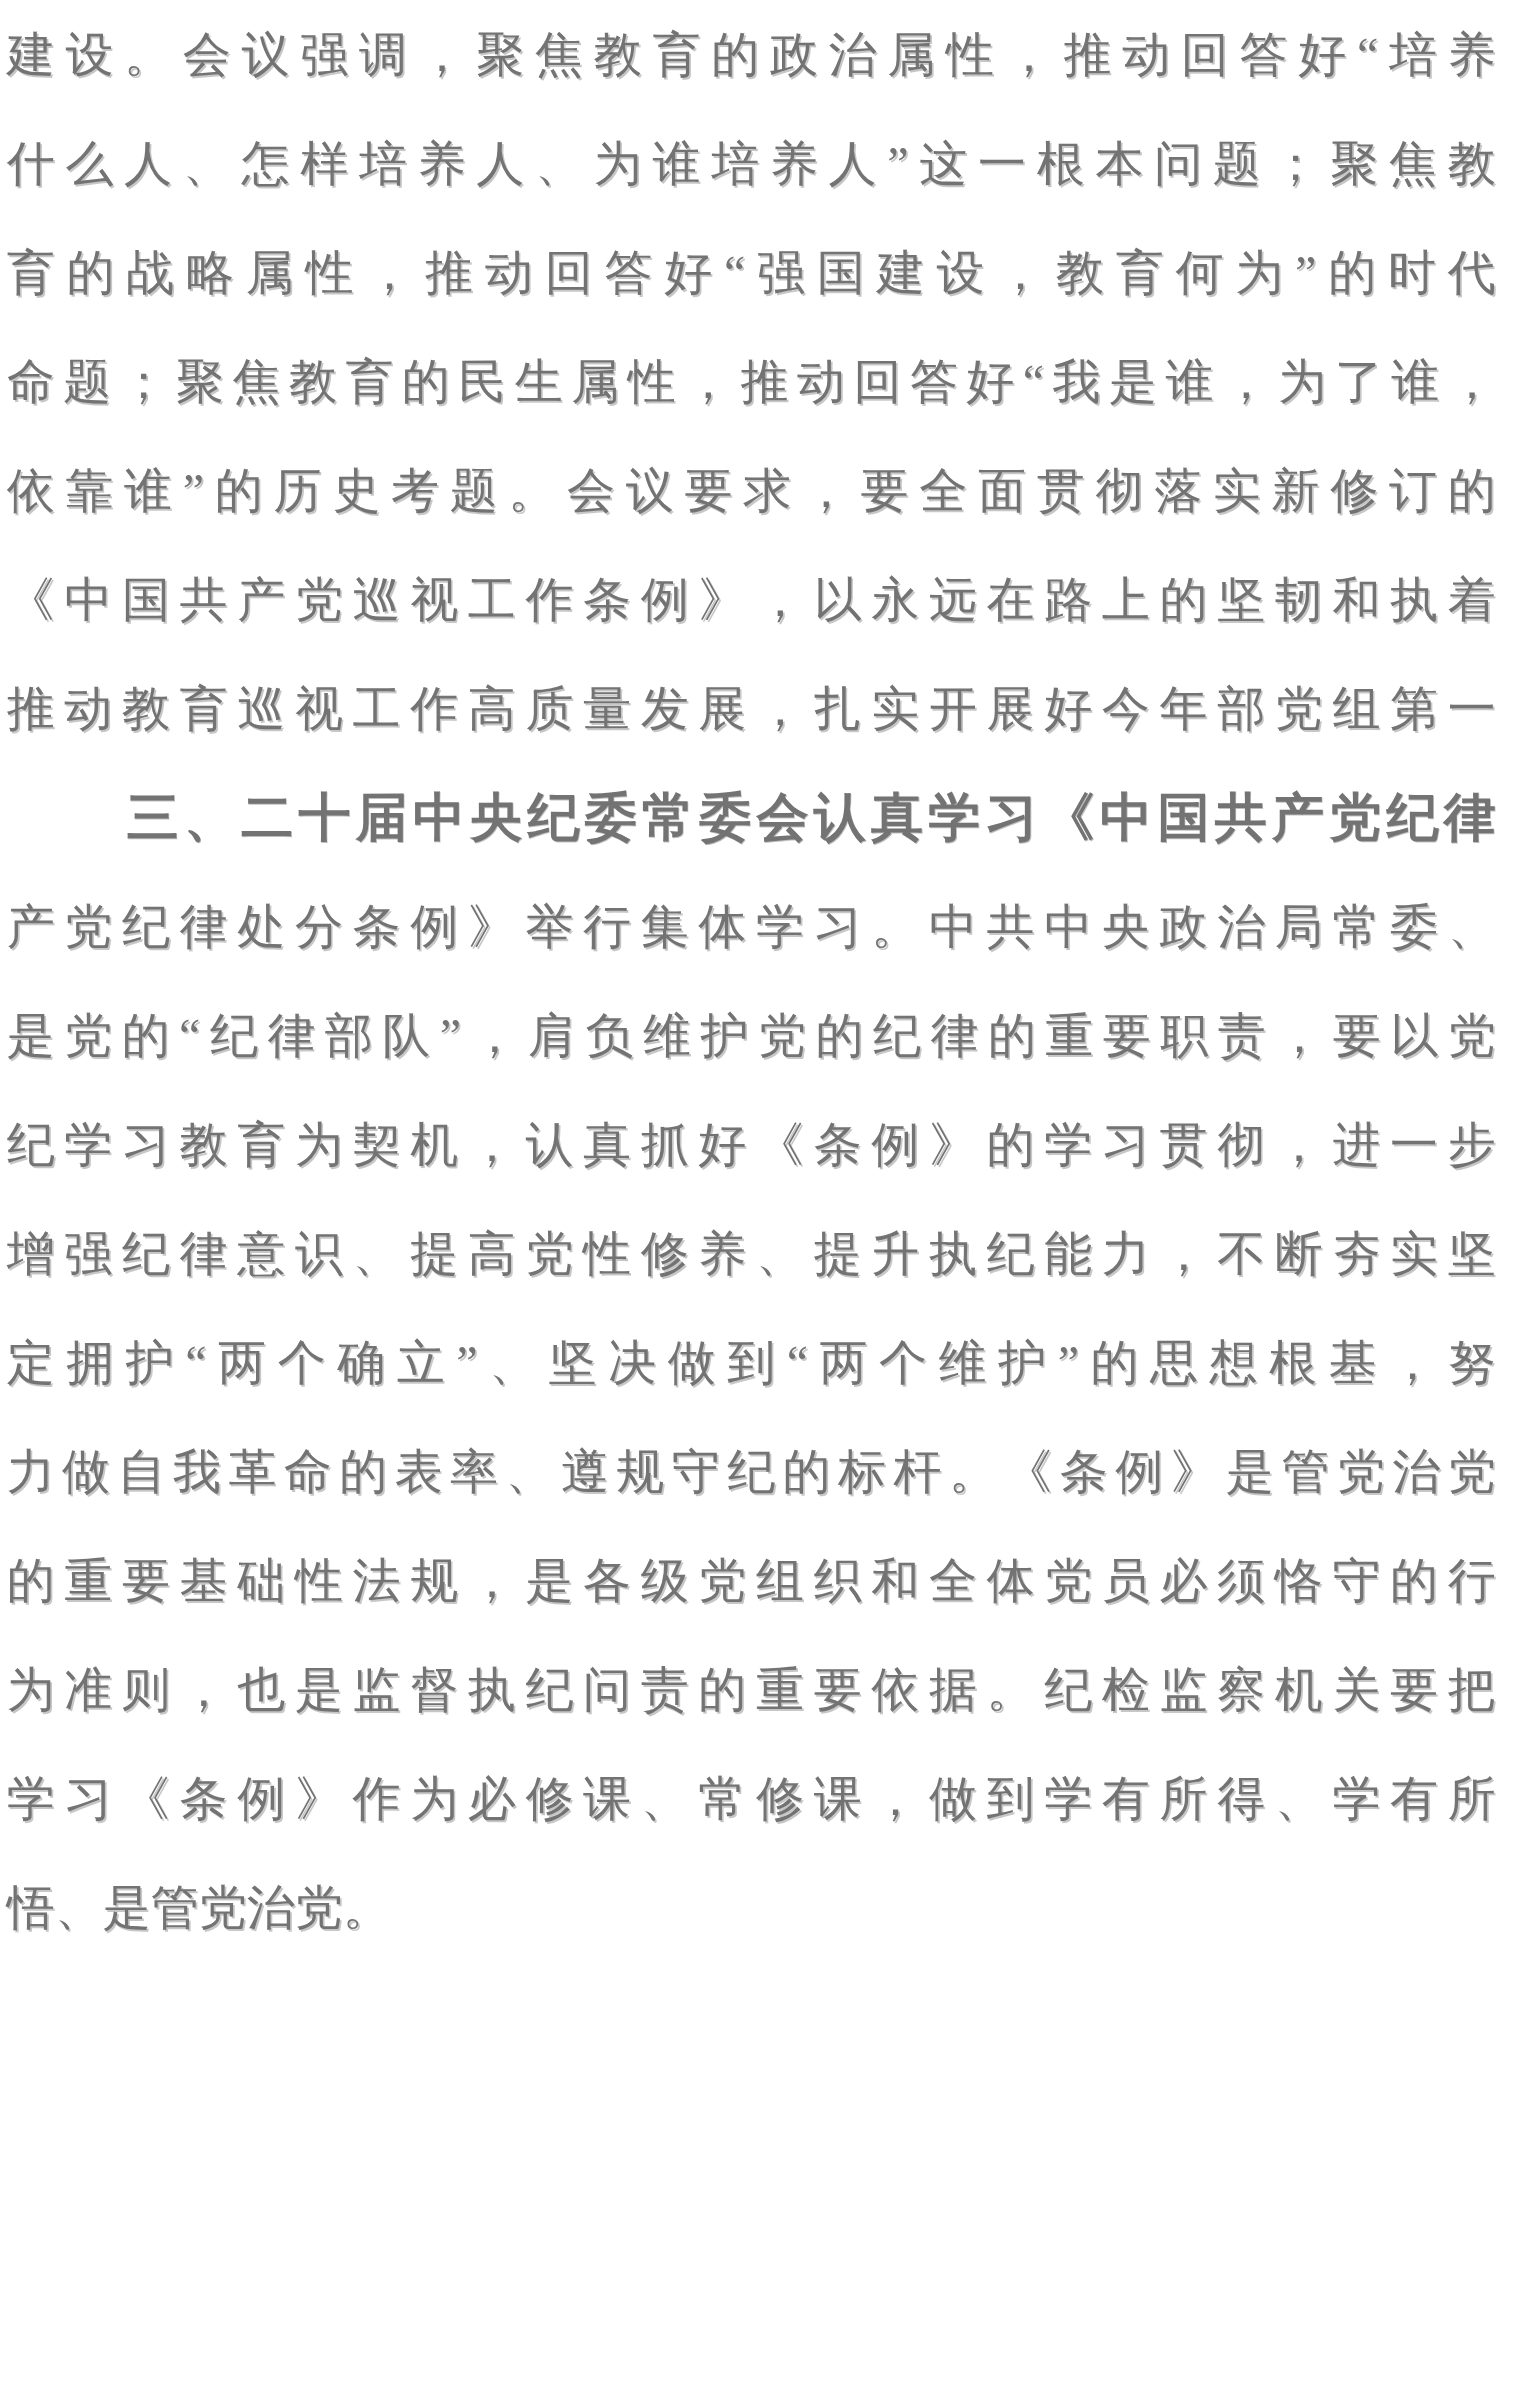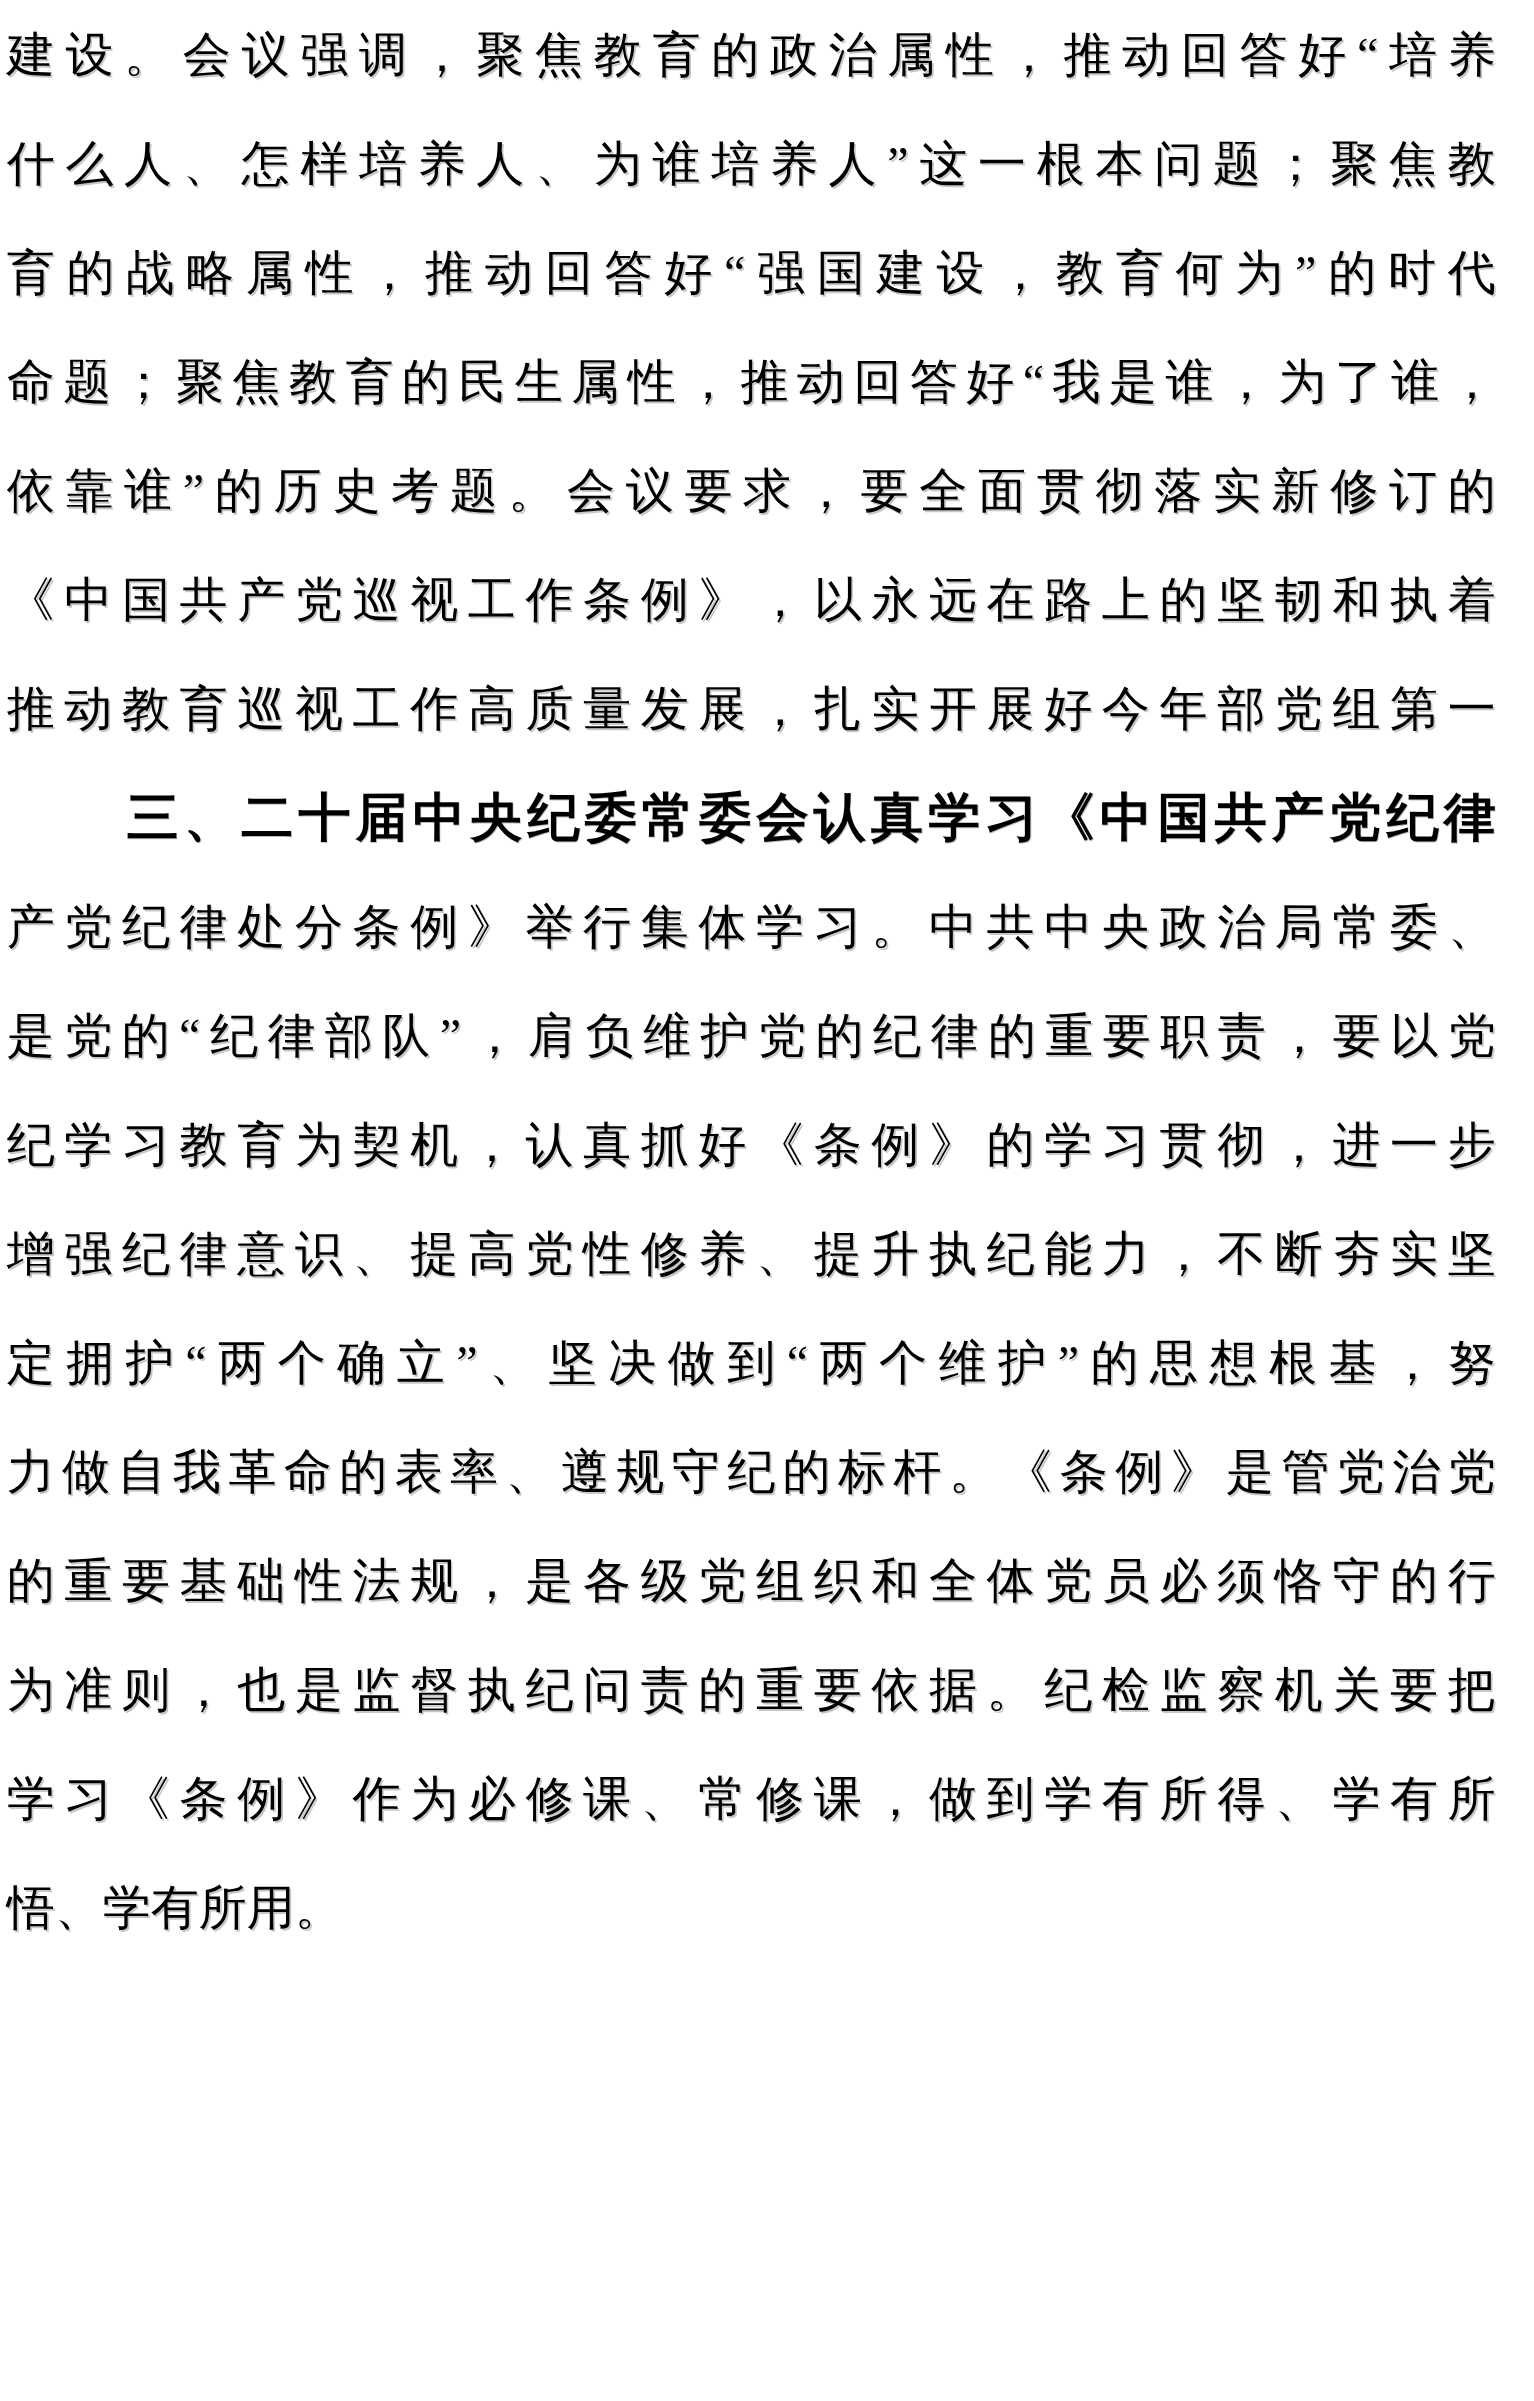--- a/index.html
+++ b/index.html
@@ -17,21 +17,21 @@
   .lines {
     position: absolute;
     left: 6.7px;
     top: 0;
     width: 1489px;
   }
   .line {
     height: 109px;
     line-height: 109px;
     font-size: 48px;
-    color: #000000;
+    color: #737373;
     overflow: visible;
   }
   .line.body {
     font-family: "Liberation Serif", "DejaVu Serif", serif;
     text-shadow: 1.7px 1.7px 0 rgba(0,0,0,0.22);
   }
   .line.heading {
     font-family: "Liberation Sans", "DejaVu Sans", sans-serif;
     font-weight: 700;
     font-size: 52px;
@@ -64,16 +64,16 @@
       <div class="line heading justify indent">三、二十届中央纪委常委会认真学习《中国共产党纪律</div>
       <div class="line body justify">产党纪律处分条例》举行集体学习。中共中央政治局常委、</div>
       <div class="line body justify">是党的“纪律部队”，肩负维护党的纪律的重要职责，要以党</div>
       <div class="line body justify">纪学习教育为契机，认真抓好《条例》的学习贯彻，进一步</div>
       <div class="line body justify">增强纪律意识、提高党性修养、提升执纪能力，不断夯实坚</div>
       <div class="line body justify">定拥护“两个确立”、坚决做到“两个维护”的思想根基，努</div>
       <div class="line body justify">力做自我革命的表率、遵规守纪的标杆。《条例》是管党治党</div>
       <div class="line body justify">的重要基础性法规，是各级党组织和全体党员必须恪守的行</div>
       <div class="line body justify">为准则，也是监督执纪问责的重要依据。纪检监察机关要把</div>
       <div class="line body justify">学习《条例》作为必修课、常修课，做到学有所得、学有所</div>
-      <div class="line body left">悟、学有所用。</div>
+      <div class="line body left">悟、是管党治党。</div>
     </div>
 </div>
 
 
 </body></html>

